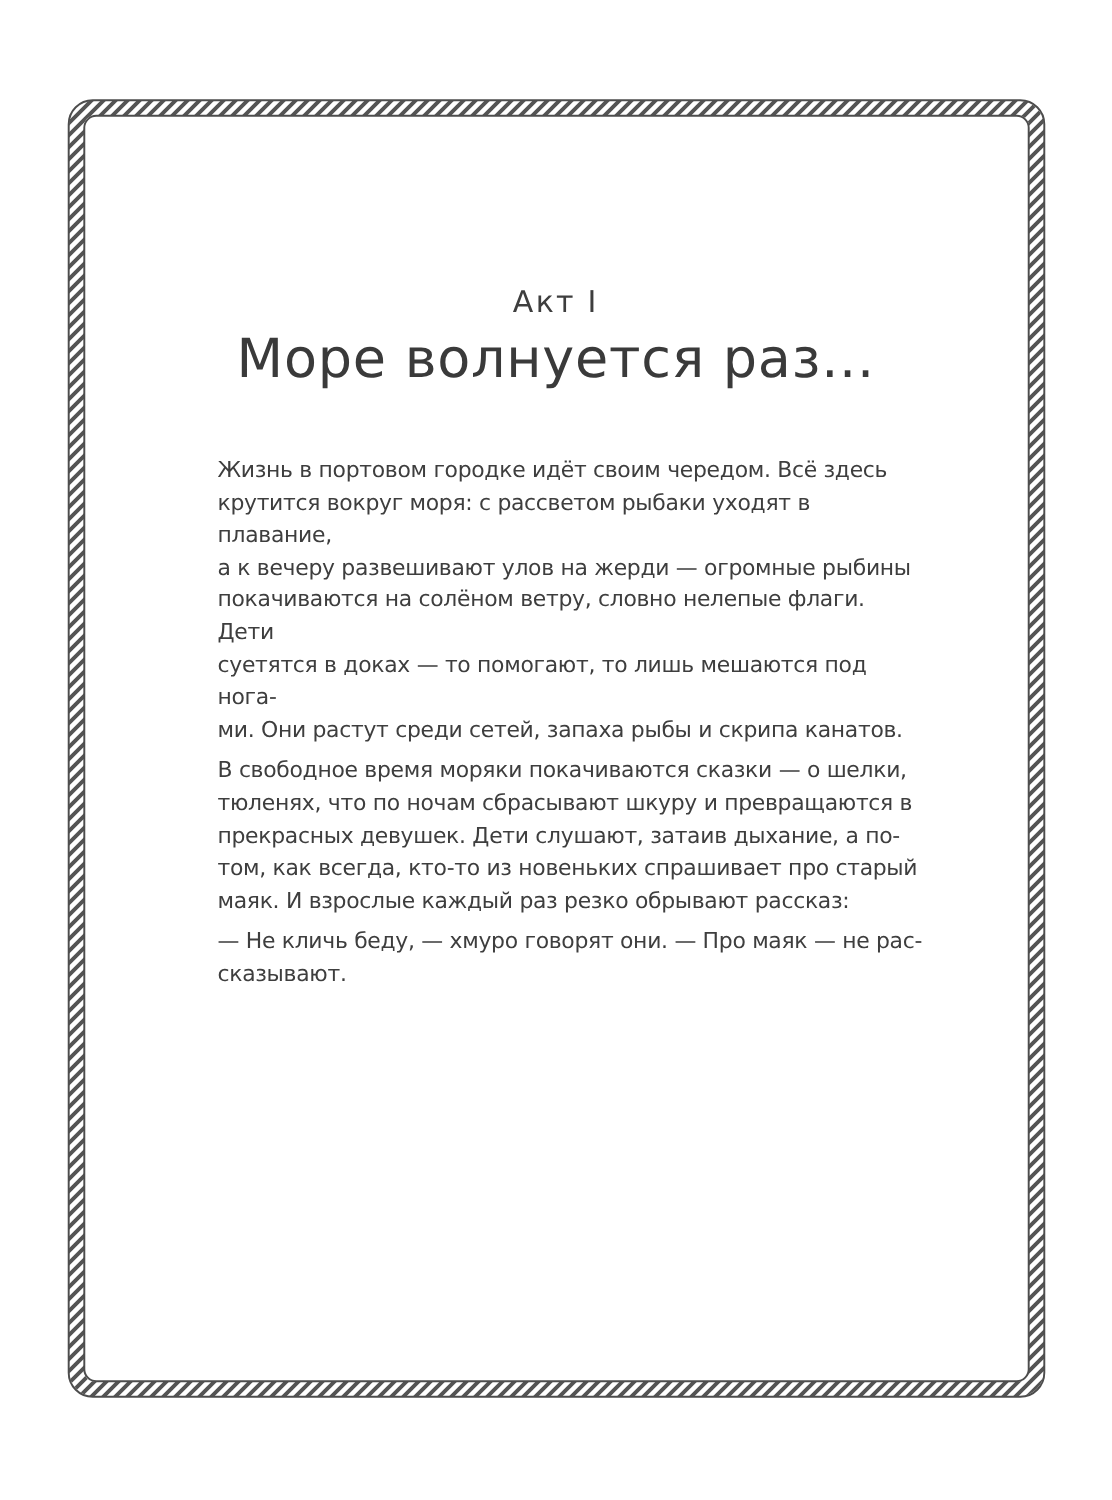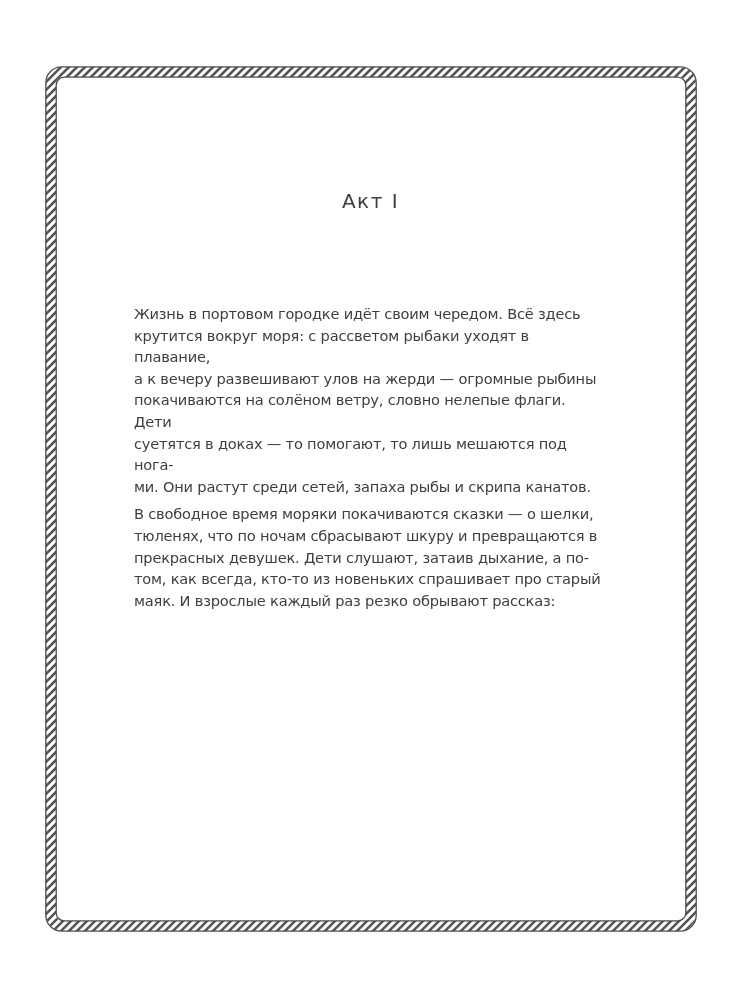--- a/index.html
+++ b/index.html
@@ -37,21 +37,21 @@
     top: 219px;
     left: 0;
     width: 741px;
     text-align: center;
     font-size: 36px;
     letter-spacing: 0.5px;
     color: #3a3a3a;
   }
   .story {
     position: absolute;
-    left: 134px;
+    left: 145px;
     top: 303px;
     width: 470px;
   }
   .story p {
     margin: 0 0 6px 0;
     font-size: 14.6px;
     line-height: 21.6px;
     letter-spacing: -0.2px;
     white-space: pre-line;
     color: #3e3e3e;
@@ -72,28 +72,31 @@
 
     <rect x="51" y="72" width="640" height="854" rx="12" fill="none" stroke="url(#ropePattern)" stroke-width="10"></rect>
 
     <rect x="45.8" y="66.8" width="650.4" height="864.4" rx="16" fill="none" stroke="#4d4d4d" stroke-width="1.3"></rect>
 
     <rect x="56.2" y="77.2" width="629.6" height="843.6" rx="8" fill="none" stroke="#4d4d4d" stroke-width="1.3"></rect>
   </svg>
 
   <div class="act-title">Акт I</div>
 
+  <div class="chapter-title">Море волнуется раз...</div>
 
   <div class="story">
     <p>Жизнь в портовом городке идёт своим чередом. Всё здесь
 крутится вокруг моря: с рассветом рыбаки уходят в плавание,
 а к вечеру развешивают улов на жерди — огромные рыбины
 покачиваются на солёном ветру, словно нелепые флаги. Дети
 суетятся в доках — то помогают, то лишь мешаются под нога-
 ми. Они растут среди сетей, запаха рыбы и скрипа канатов.</p>
     <p>В свободное время моряки покачиваются сказки — о шелки,
 тюленях, что по ночам сбрасывают шкуру и превращаются в
 прекрасных девушек. Дети слушают, затаив дыхание, а по-
 том, как всегда, кто-то из новеньких спрашивает про старый
 маяк. И взрослые каждый раз резко обрывают рассказ:</p>
+    <p>— Не кличь беду, — хмуро говорят они. — Про маяк — не рас-
+сказывают.</p>
   </div>
 
 </div>
 
 </body></html>

